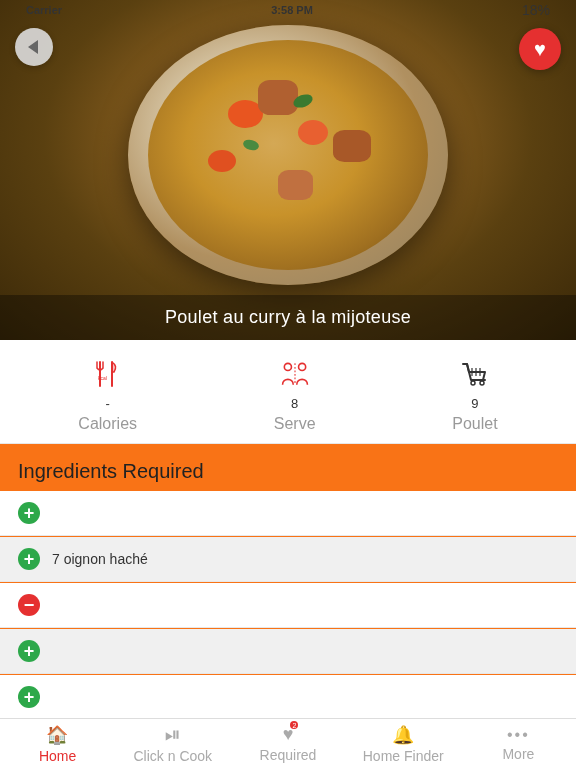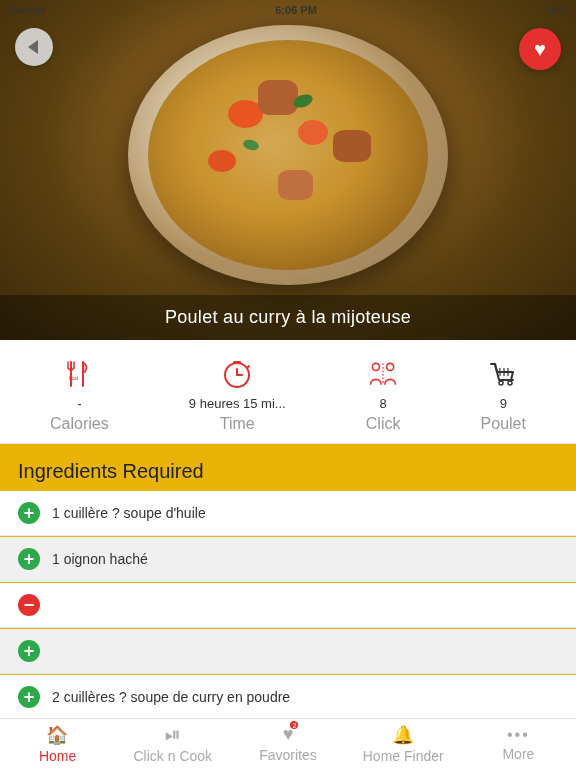--- a/index.html
+++ b/index.html
@@ -14,29 +14,29 @@
 
     
     .status-bar {
       position: absolute;
       top: 0; left: 0; right: 0;
       height: 20px;
       background: transparent;
       display: flex;
       justify-content: space-between;
       align-items: center;
-      padding: 0 10px;
+      padding: 0 26px;
       z-index: 100;
       color: #333;
       font-size: 11px;
       gap: 16px;
     }
     .status-bar .carrier { font-weight: 600; }
     .status-bar .time { font-weight: 600; }
-    .status-bar .battery { font-size: 10px; }
+    .status-bar .battery { font-size: 14px; }
 
     
     .hero-section {
       position: relative;
       width: 100%;
       height: 340px;
       overflow: hidden;
     }
     .hero-bg {
       width: 100%;
@@ -182,21 +182,21 @@
       text-align: center;
     }
     .stat-label {
       font-size: 16px;
       color: #999;
       text-align: center;
     }
 
     
     .ingredients-section {
-      background: #eab308;
+      background: #f97316;
       flex: 1;
       overflow-y: auto;
       height: calc(768px - 340px - 90px - 50px);
     }
     .ingredients-header {
       padding: 16px 18px 8px;
       font-size: 20px;
       font-weight: 500;
       color: #222;
     }
@@ -284,21 +284,21 @@
       display: flex;
       align-items: center;
       justify-content: center;
     }
   </style>
 </head>
 <body>
 
 <div class="status-bar">
   <span class="carrier">Carrier</span>
-  <span class="time">6:06 PM</span>
+  <span class="time">3:58 PM</span>
   <span class="battery">18%</span>
 </div>
 
 <div class="hero-section">
   <div class="hero-bg">
     <div class="hero-dish">
       <div class="hero-dish-inner">
         <div class="food-chunk carrot1"></div>
         <div class="food-chunk carrot2"></div>
         <div class="food-chunk carrot3"></div>
@@ -339,50 +339,36 @@
         <line x1="20" y1="4" x2="20" y2="28" stroke="#e53030" stroke-width="2" stroke-linecap="round"></line>
         <path d="M20 4 Q26 8 22 14 L20 14" stroke="#e53030" stroke-width="1.5" fill="#e53030" fill-opacity="0.3"></path>
 
         <text x="6" y="22" font-size="5" fill="#e53030" font-family="Arial">kcal</text>
       </svg>
     </div>
     <span class="stat-value">-</span>
     <span class="stat-label">Calories</span>
   </div>
 
-  <div class="stat-item">
-    <div class="stat-icon">
-      <svg viewBox="0 0 32 32" fill="none" xmlns="http://www.w3.org/2000/svg">
-        <circle cx="16" cy="17" r="12" stroke="#e53030" stroke-width="2"></circle>
-        <line x1="16" y1="11" x2="16" y2="17" stroke="#e53030" stroke-width="2" stroke-linecap="round"></line>
-        <line x1="16" y1="17" x2="21" y2="17" stroke="#e53030" stroke-width="2" stroke-linecap="round"></line>
-        <line x1="13" y1="4" x2="19" y2="4" stroke="#e53030" stroke-width="2" stroke-linecap="round"></line>
-        <line x1="16" y1="4" x2="16" y2="6" stroke="#e53030" stroke-width="2"></line>
-        <line x1="28" y1="8" x2="26" y2="10" stroke="#e53030" stroke-width="2" stroke-linecap="round"></line>
-      </svg>
-    </div>
-    <span class="stat-value">9 heures 15 mi...</span>
-    <span class="stat-label">Time</span>
-  </div>
 
   <div class="stat-item">
     <div class="stat-icon">
       <svg viewBox="0 0 36 32" fill="none" xmlns="http://www.w3.org/2000/svg">
 
         <circle cx="10" cy="8" r="4" stroke="#e53030" stroke-width="1.8"></circle>
         <path d="M4 28 C4 20 16 20 16 28" stroke="#e53030" stroke-width="1.8" fill="none"></path>
 
         <circle cx="26" cy="8" r="4" stroke="#e53030" stroke-width="1.8"></circle>
         <path d="M20 28 C20 20 32 20 32 28" stroke="#e53030" stroke-width="1.8" fill="none"></path>
 
         <line x1="18" y1="4" x2="18" y2="28" stroke="#e53030" stroke-width="1.2" stroke-dasharray="2,2"></line>
       </svg>
     </div>
     <span class="stat-value">8</span>
-    <span class="stat-label">Click</span>
+    <span class="stat-label">Serve</span>
   </div>
 
   <div class="stat-item">
     <div class="stat-icon">
       <svg viewBox="0 0 32 32" fill="none" xmlns="http://www.w3.org/2000/svg">
         <path d="M4 6 L8 6 L12 22 L26 22" stroke="#333" stroke-width="2" stroke-linecap="round" stroke-linejoin="round"></path>
         <path d="M8 6 L10 14 L26 14 L24 22" stroke="#333" stroke-width="2" stroke-linecap="round" stroke-linejoin="round"></path>
 
         <line x1="13" y1="10" x2="13" y2="18" stroke="#333" stroke-width="1.2"></line>
         <line x1="17" y1="10" x2="17" y2="18" stroke="#333" stroke-width="1.2"></line>
@@ -395,55 +381,53 @@
     <span class="stat-label">Poulet</span>
   </div>
 </div>
 
 <div class="ingredients-section">
   <div class="ingredients-header">Ingredients Required</div>
 
   <div id="ingredients-list">
       <div class="ingredient-item">
         <div class="ingr-icon plus">+</div>
-        <span class="ingr-text">1 cuillère ? soupe d'huile</span>
       </div>
       <div class="ingredient-item alt-bg">
         <div class="ingr-icon plus">+</div>
-        <span class="ingr-text">1 oignon haché</span>
+        <span class="ingr-text">7 oignon haché</span>
       </div>
       <div class="ingredient-item">
         <div class="ingr-icon minus">−</div>
       </div>
       <div class="ingredient-item alt-bg">
         <div class="ingr-icon plus">+</div>
       </div>
       <div class="ingredient-item">
         <div class="ingr-icon plus">+</div>
-        <span class="ingr-text">2 cuillères ? soupe de curry en poudre</span>
       </div>
       <div class="ingredient-item alt-bg"></div>
     </div>
 </div>
 
 <div class="tab-bar">
   <div class="tab-item">
     <span class="tab-icon active">🏠</span>
     <span class="tab-label active">Home</span>
   </div>
   <div class="tab-item">
     <span class="tab-icon" style="font-size:20px; color:#aaa;">⏯</span>
     <span class="tab-label">Click n Cook</span>
   </div>
   <div class="tab-item">
     <div class="tab-badge">
       <span class="tab-icon" style="font-size:18px; color:#aaa;">♥</span>
       <span class="badge-dot">2</span>
     </div>
-    <span class="tab-label">Favorites</span>
+    <span class="tab-label">Required</span>
   </div>
   <div class="tab-item">
     <span class="tab-icon" style="font-size:18px; color:#aaa;">🔔</span>
     <span class="tab-label">Home Finder</span>
   </div>
   <div class="tab-item">
     <span class="tab-icon" style="font-size:16px; color:#aaa; letter-spacing:2px;">•••</span>
     <span class="tab-label">More</span>
   </div>
 </div>

